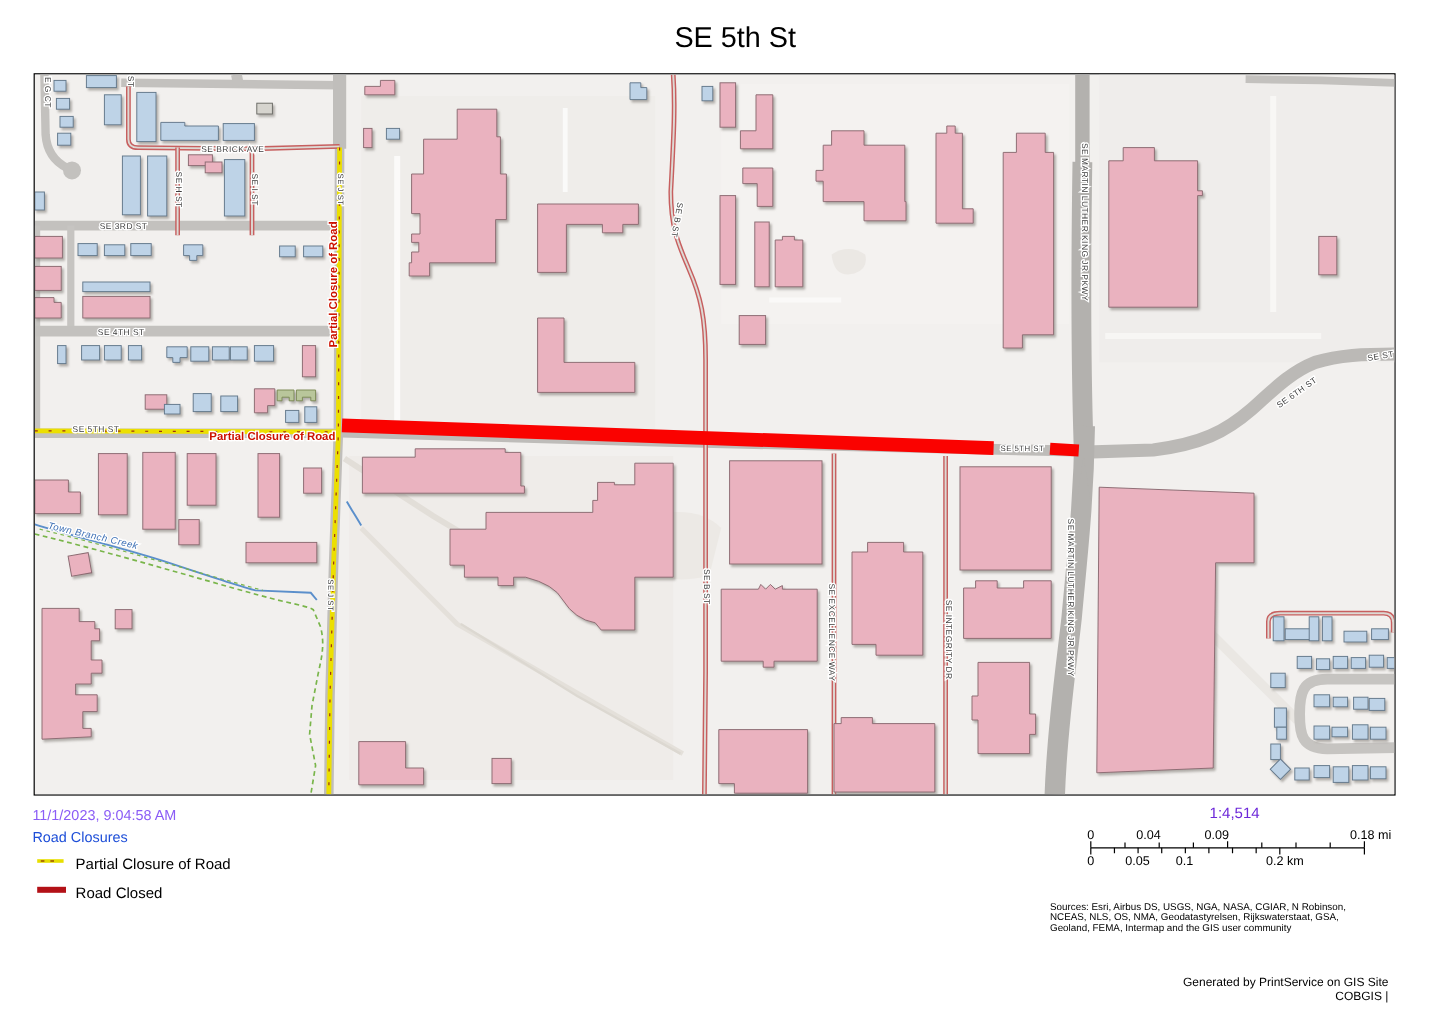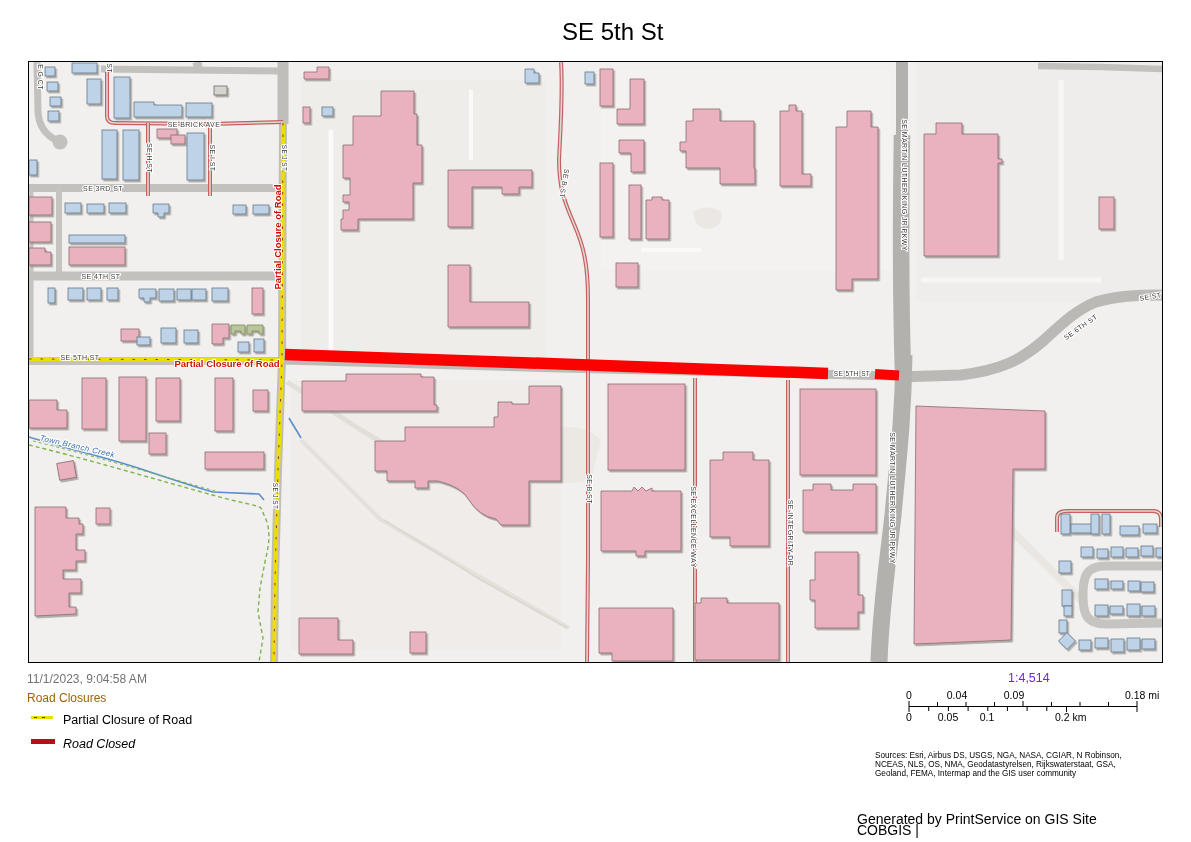--- a/index.html
+++ b/index.html
@@ -360,33 +360,33 @@
 
     <text x="76" y="449" transform="rotate(13 76 449)" font-size="8" fill="#3c6fb5" font-style="italic">Town Branch Creek</text>
 
     <text x="280" y="237" transform="rotate(-90 280 237)" font-size="9.5" fill="#cc1100" font-weight="bold" letter-spacing="0">Partial Closure of Road</text>
 
     <text x="226" y="367" font-size="9.5" fill="#cc1100" font-weight="bold" letter-spacing="0">Partial Closure of Road</text>
   </g>
 </svg>
 </div>
 
-<div class="abs" style="left:27px;top:672px;font-size:12px;color:#737373;">11/1/2023, 9:04:58 AM</div>
-
-<div class="abs" style="left:27px;top:691px;font-size:12px;color:#a16207;">Road Closures</div>
+<div class="abs" style="left:27px;top:672px;font-size:12px;color:#8b5cf6;">11/1/2023, 9:04:58 AM</div>
+
+<div class="abs" style="left:27px;top:691px;font-size:12px;color:#1d4ed8;">Road Closures</div>
 
 <div class="abs" style="left:31px;top:716px;width:22px;height:3px;background:#e8df00;"></div>
 <div class="abs" style="left:34px;top:717px;width:3px;height:1px;background:#8a2b00;"></div>
 <div class="abs" style="left:42px;top:717px;width:3px;height:1px;background:#8a2b00;"></div>
 
 <div class="abs" style="left:63px;top:713px;font-size:12.5px;color:#000;">Partial Closure of Road</div>
 
 <div class="abs" style="left:31px;top:739px;width:24px;height:5px;background:#b31117;"></div>
 
-<div class="abs" style="left:63px;top:737px;font-size:12.5px;color:#000;font-style:italic;">Road Closed</div>
+<div class="abs" style="left:63px;top:737px;font-size:12.5px;color:#000;">Road Closed</div>
 
 <div class="abs" style="left:1008px;top:671px;font-size:12.5px;color:#6d28d9;">1:4,514</div>
 
 <svg class="abs" style="left:895px;top:690px;" width="280" height="45" viewBox="0 0 280 45">
   <g stroke="#000" stroke-width="1">
     <line x1="14" y1="16.5" x2="242" y2="16.5"></line>
   </g>
   <g id="ticks" stroke="#000" stroke-width="1">
     <line x1="14" y1="16.5" x2="14" y2="11"></line>
       <line x1="42.5" y1="16.5" x2="42.5" y2="12"></line>
@@ -415,13 +415,13 @@
     <text x="230" y="9">0.18 mi</text>
     <text x="11" y="31">0</text>
     <text x="53" y="31" text-anchor="middle">0.05</text>
     <text x="92" y="31" text-anchor="middle">0.1</text>
     <text x="160" y="31">0.2 km</text>
   </g>
 </svg>
 
 <div class="abs" style="left:875px;top:751px;font-size:8.2px;line-height:9px;color:#000;">Sources: Esri, Airbus DS, USGS, NGA, NASA, CGIAR, N Robinson,<br>NCEAS, NLS, OS, NMA, Geodatastyrelsen, Rijkswaterstaat, GSA,<br>Geoland, FEMA, Intermap and the GIS user community</div>
 
-<div class="abs" style="left:857px;top:814px;width:300px;font-size:14px;line-height:11px;color:#000;">Generated by PrintService on GIS Site<br>COBGIS |</div>
+<div class="abs" style="left:857px;top:814px;width:300px;font-size:10px;line-height:11px;color:#000;text-align:right;">Generated by PrintService on GIS Site<br>COBGIS |</div>
 
 </body></html>

